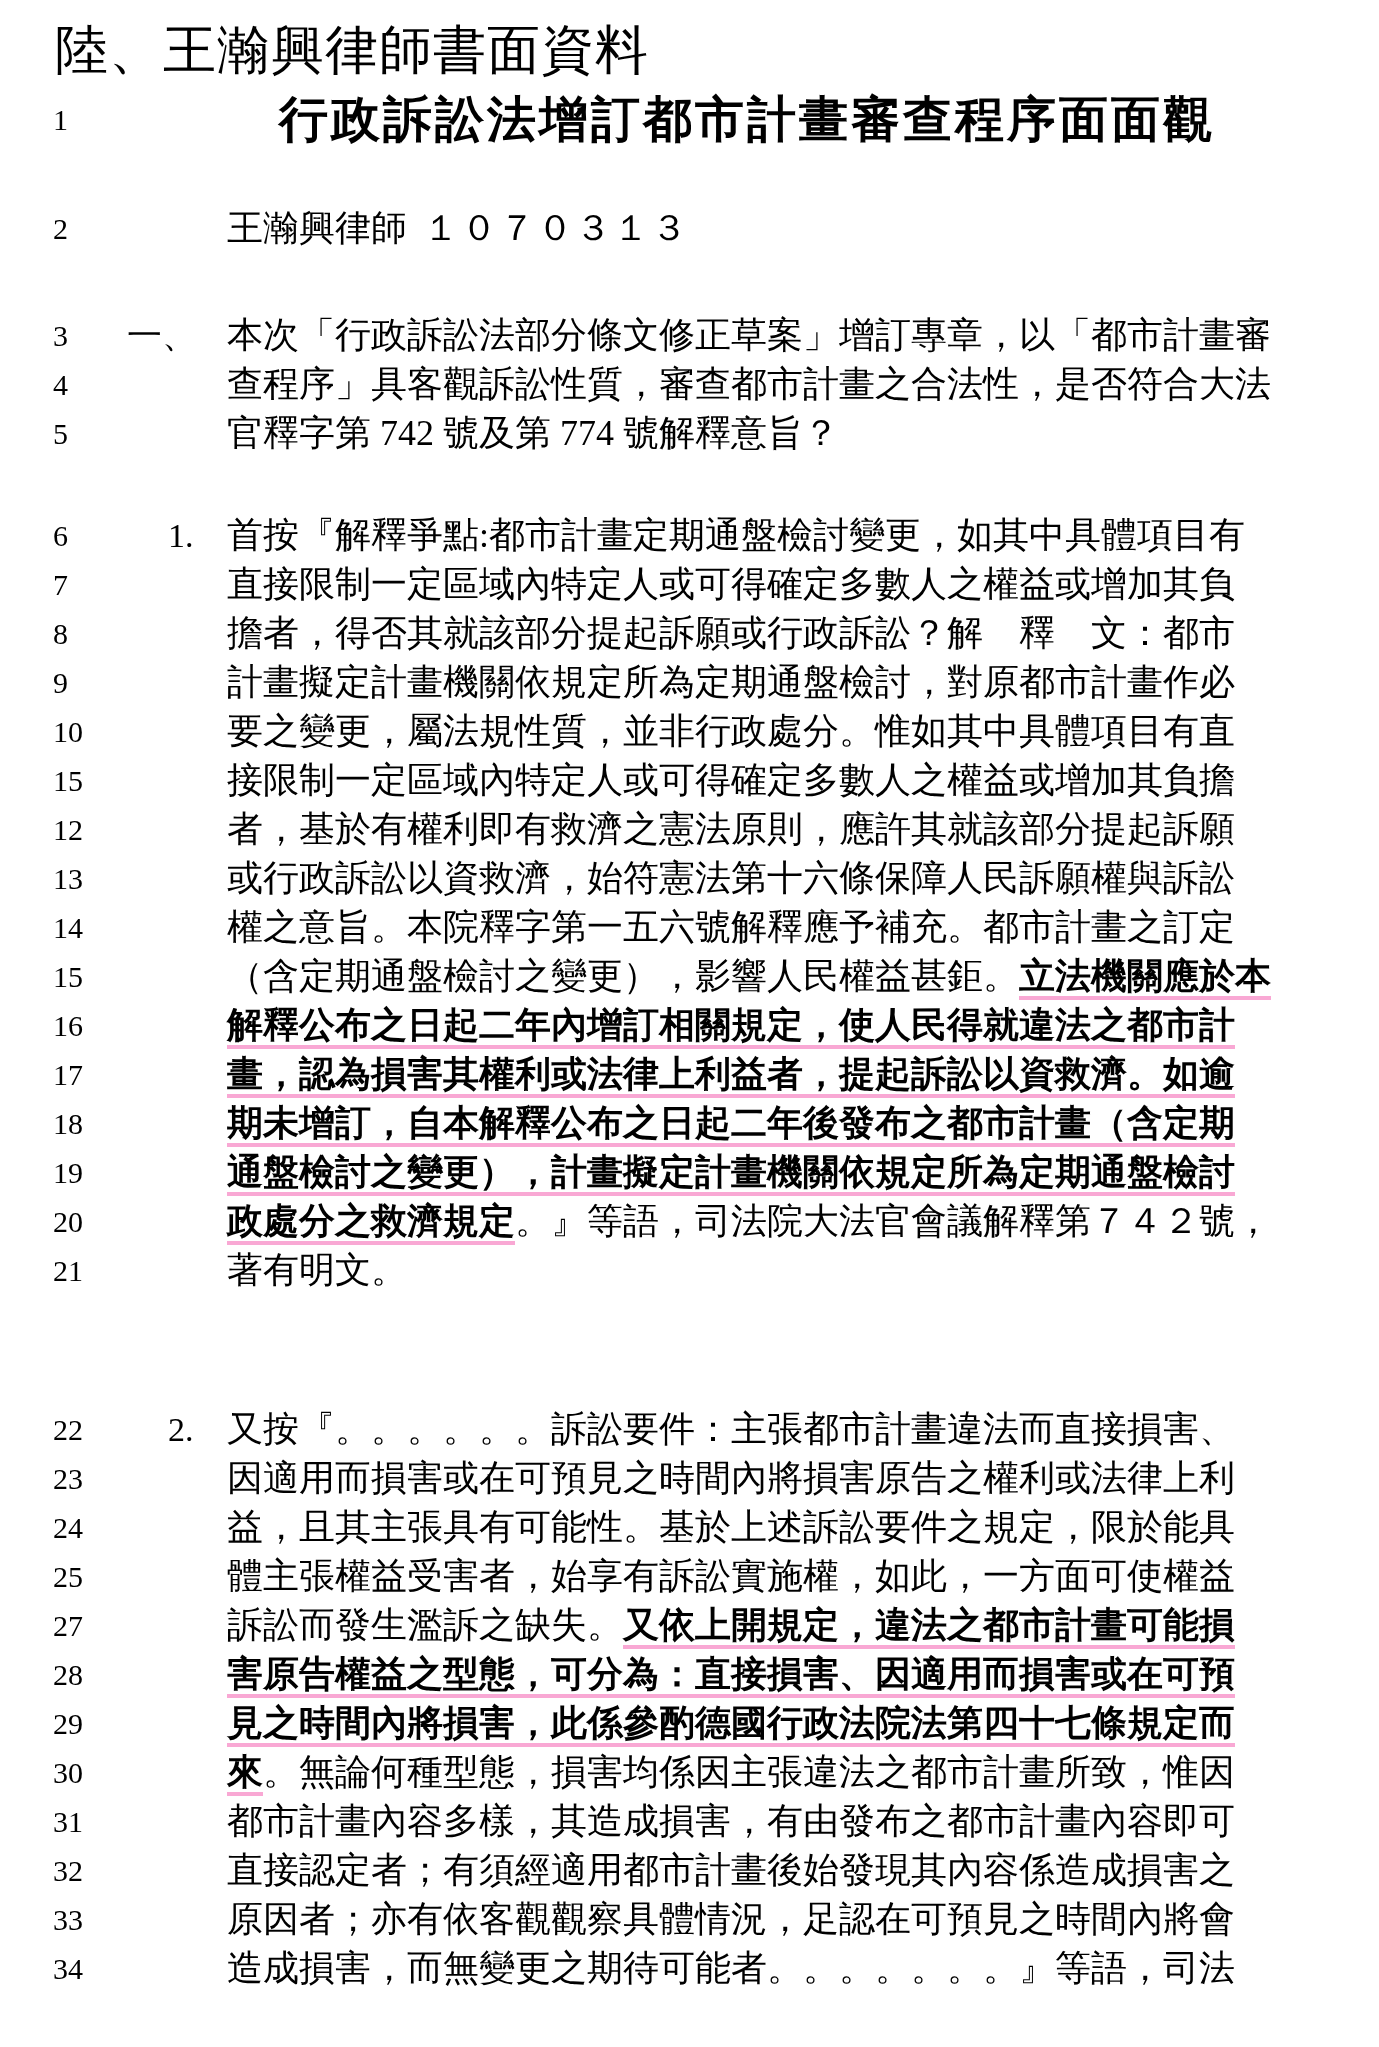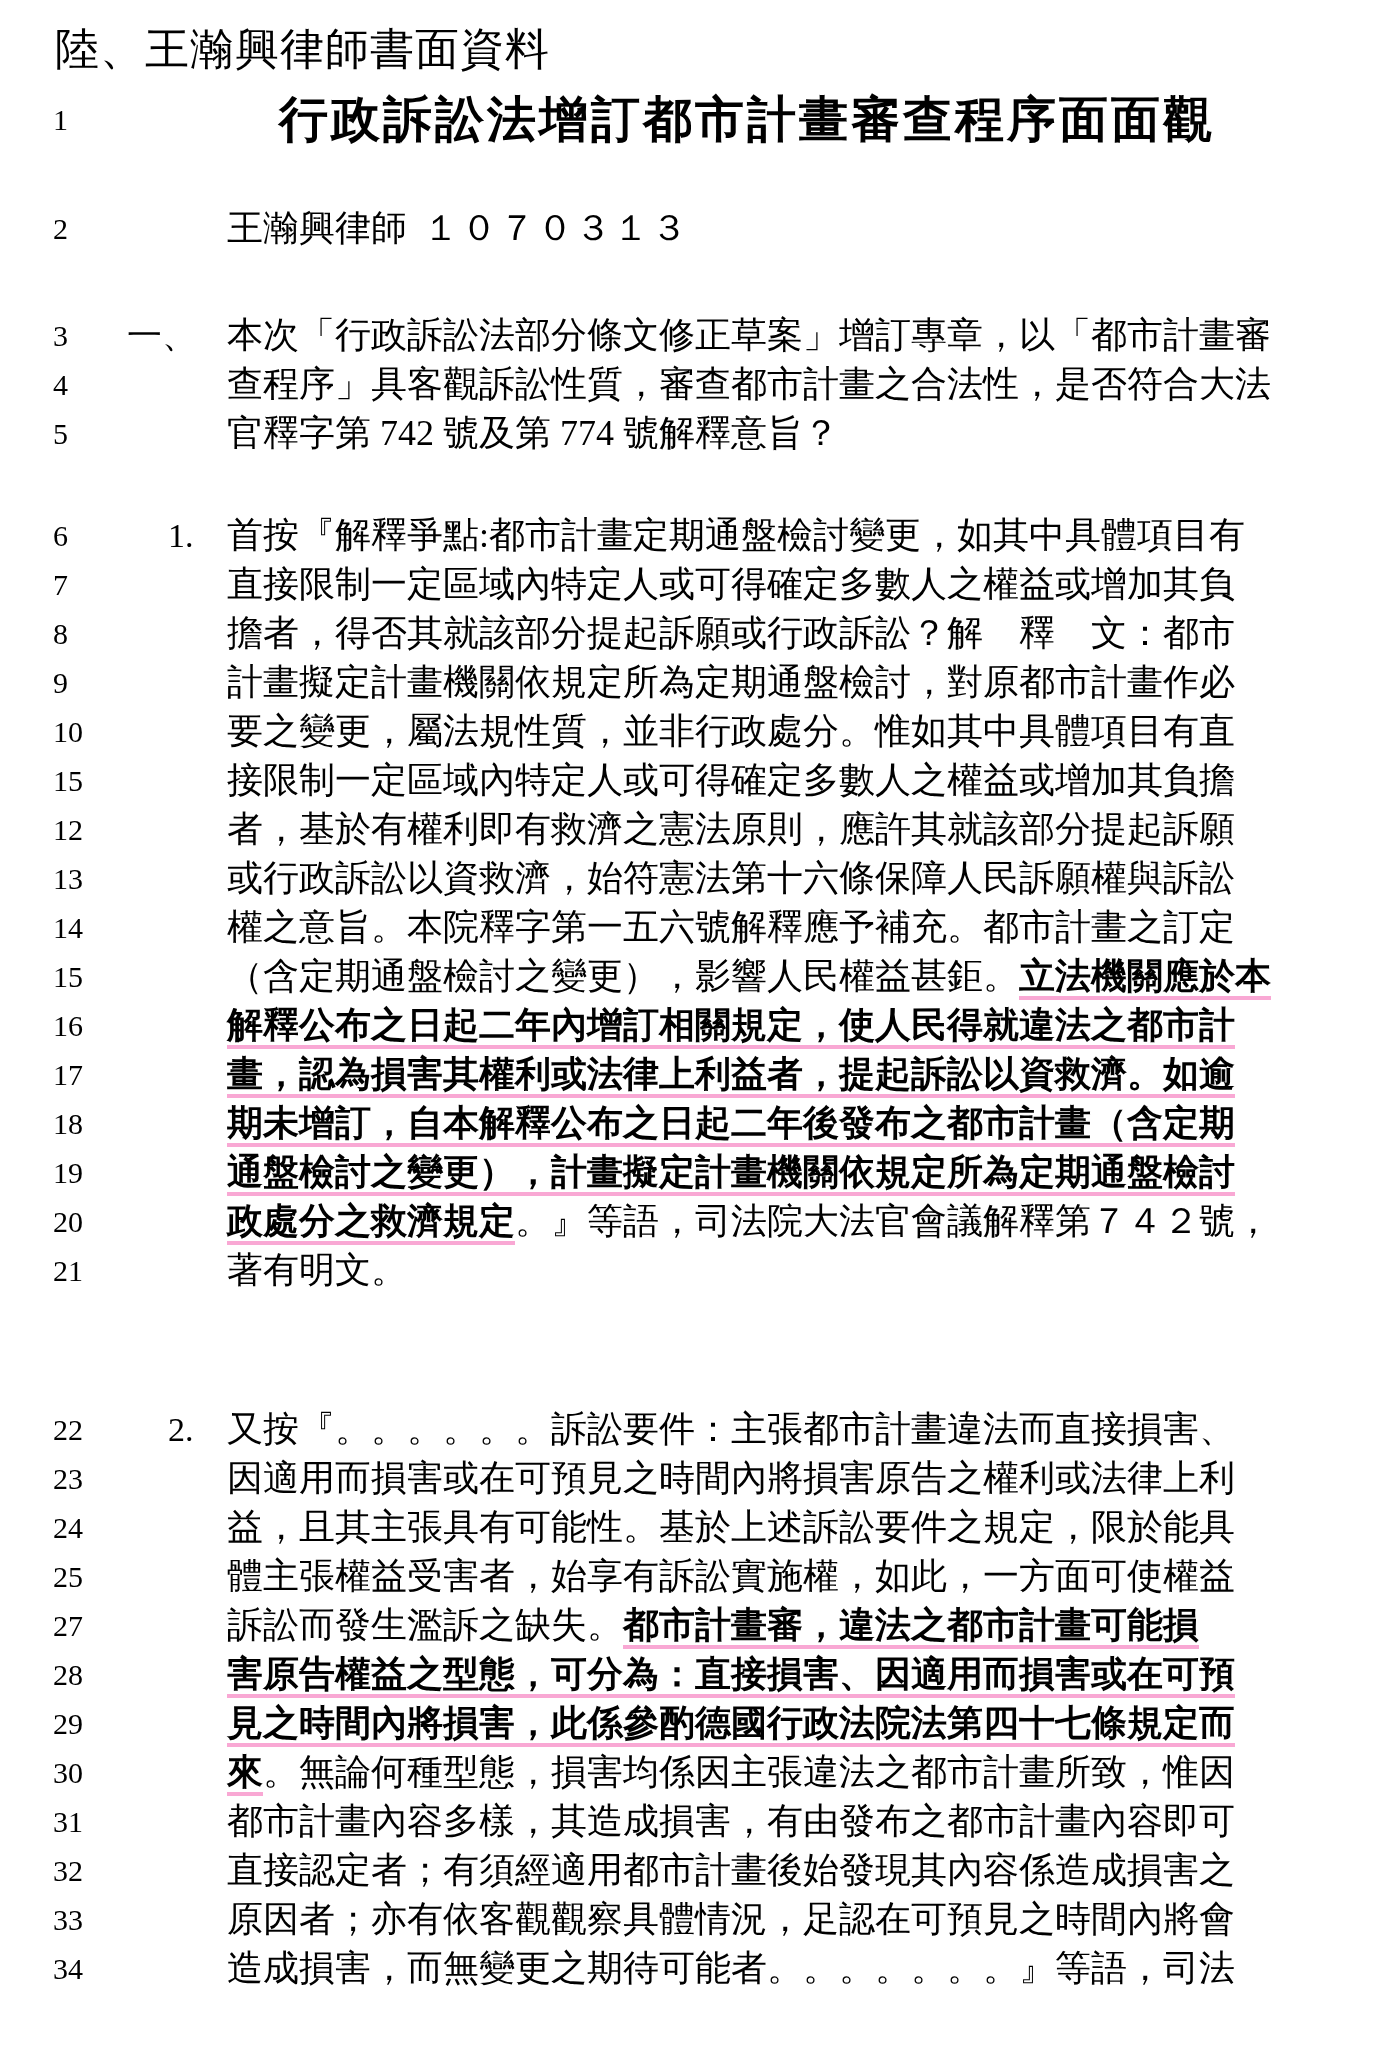--- a/index.html
+++ b/index.html
@@ -6,21 +6,21 @@
   html,body { background:#ffffff; }
   body {
     width:1379px; height:2047px;
     font-family:"Liberation Serif","DejaVu Serif",serif;
     color:#000;
     overflow:hidden;
   }
   .page { position:relative; width:1379px; height:2047px; background:#fff; }
   .heading {
     margin:25px 0 0 55px;
-    font-size:44px; line-height:50px;
+    font-size:53px; line-height:50px;
     letter-spacing:1px;
     white-space:nowrap;
   }
   .lines { }
   .row {
     display:flex;
     height:49px; line-height:49px;
     font-size:36px;
     white-space:nowrap;
   }
@@ -179,21 +179,21 @@
         <div class="text"><span class="seg">益，且其主張具有可能性。基於上述訴訟要件之規定，限於能具</span></div>
       </div>
       <div class="row">
         <div class="num">25</div>
         <div class="marker"></div>
         <div class="text"><span class="seg">體主張權益受害者，始享有訴訟實施權，如此，一方面可使權益</span></div>
       </div>
       <div class="row">
         <div class="num">27</div>
         <div class="marker"></div>
-        <div class="text"><span class="seg">訴訟而發生濫訴之缺失。</span><span class="seg u">都市計畫審，違法之都市計畫可能損</span></div>
+        <div class="text"><span class="seg">訴訟而發生濫訴之缺失。</span><span class="seg u">又依上開規定，違法之都市計畫可能損</span></div>
       </div>
       <div class="row">
         <div class="num">28</div>
         <div class="marker"></div>
         <div class="text"><span class="seg u">害原告權益之型態，可分為：直接損害、因適用而損害或在可預</span></div>
       </div>
       <div class="row">
         <div class="num">29</div>
         <div class="marker"></div>
         <div class="text"><span class="seg u">見之時間內將損害，此係參酌德國行政法院法第四十七條規定而</span></div>

